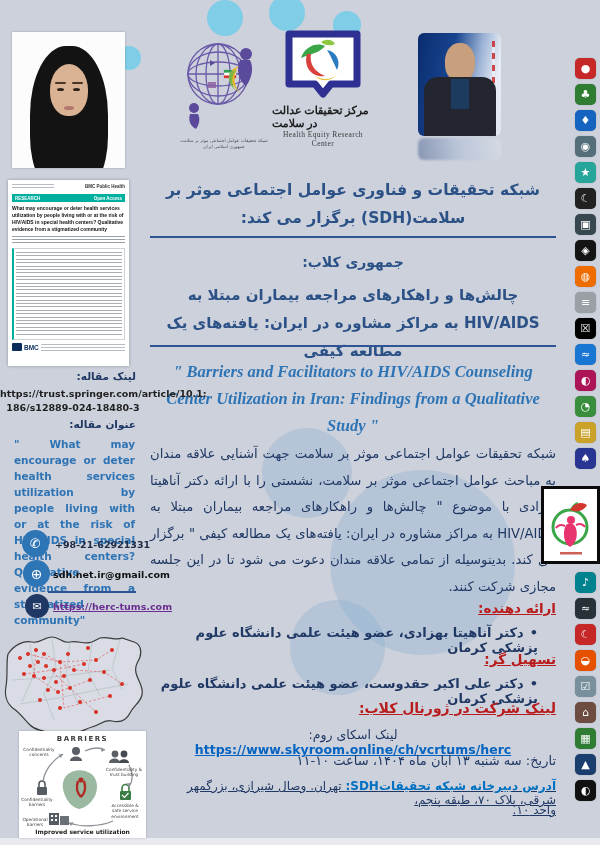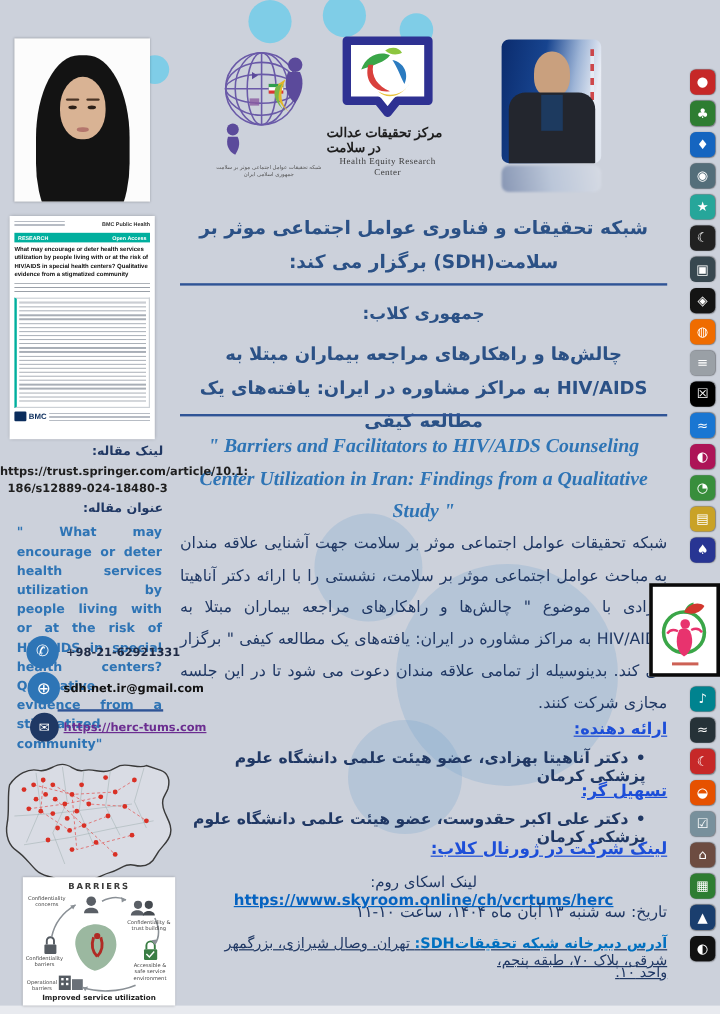--- a/index.html
+++ b/index.html
@@ -34,21 +34,21 @@
   
   .main{left:150px;width:406px;z-index:2;}
   .fa{direction:rtl;}
   .fa-heading{color:#2b5186;font-weight:bold;font-size:15.5px;line-height:28px;text-align:center;}
   .rule{height:0;border-top:2px solid #2f5496;}
   .journal-club{color:#2b5186;font-weight:bold;font-size:14px;text-align:center;}
   .fa-title{color:#2b5186;font-weight:bold;font-size:15px;line-height:28px;text-align:center;}
   .en-title{color:#2e74b5;font-family:"Liberation Serif",serif;font-style:italic;font-weight:bold;
             font-size:16.5px;line-height:27px;text-align:center;}
   .fa-body{color:#203864;font-size:13.2px;line-height:26.5px;text-align:justify;}
-  .sec-h{color:#1d4ed8;font-weight:bold;font-size:13.5px;text-decoration:underline;text-align:right;}
+  .sec-h{color:#b91c1c;font-weight:bold;font-size:13.5px;text-decoration:underline;text-align:right;}
   .li{color:#203864;font-weight:600;font-size:13px;text-align:right;}
   .bullet{color:#203864;margin-left:6px;}
   .sky-row{font-size:12.5px;color:#203864;text-align:center;}
   .sky-link{color:#0563c1;font-weight:bold;text-decoration:underline;direction:ltr;unicode-bidi:embed;}
   .date-line{color:#203864;font-weight:normal;font-size:13px;text-align:right;}
   .addr{font-size:12px;text-align:right;text-decoration:underline;color:#203864;}
   .addr-label{color:#0070c0;font-weight:bold;}
   
   .small-label{color:#203864;font-weight:bold;font-size:10.5px;text-align:right;direction:rtl;}
   .springer{color:#1f1f1f;font-weight:600;font-size:9.5px;line-height:14px;text-align:center;direction:ltr;}

